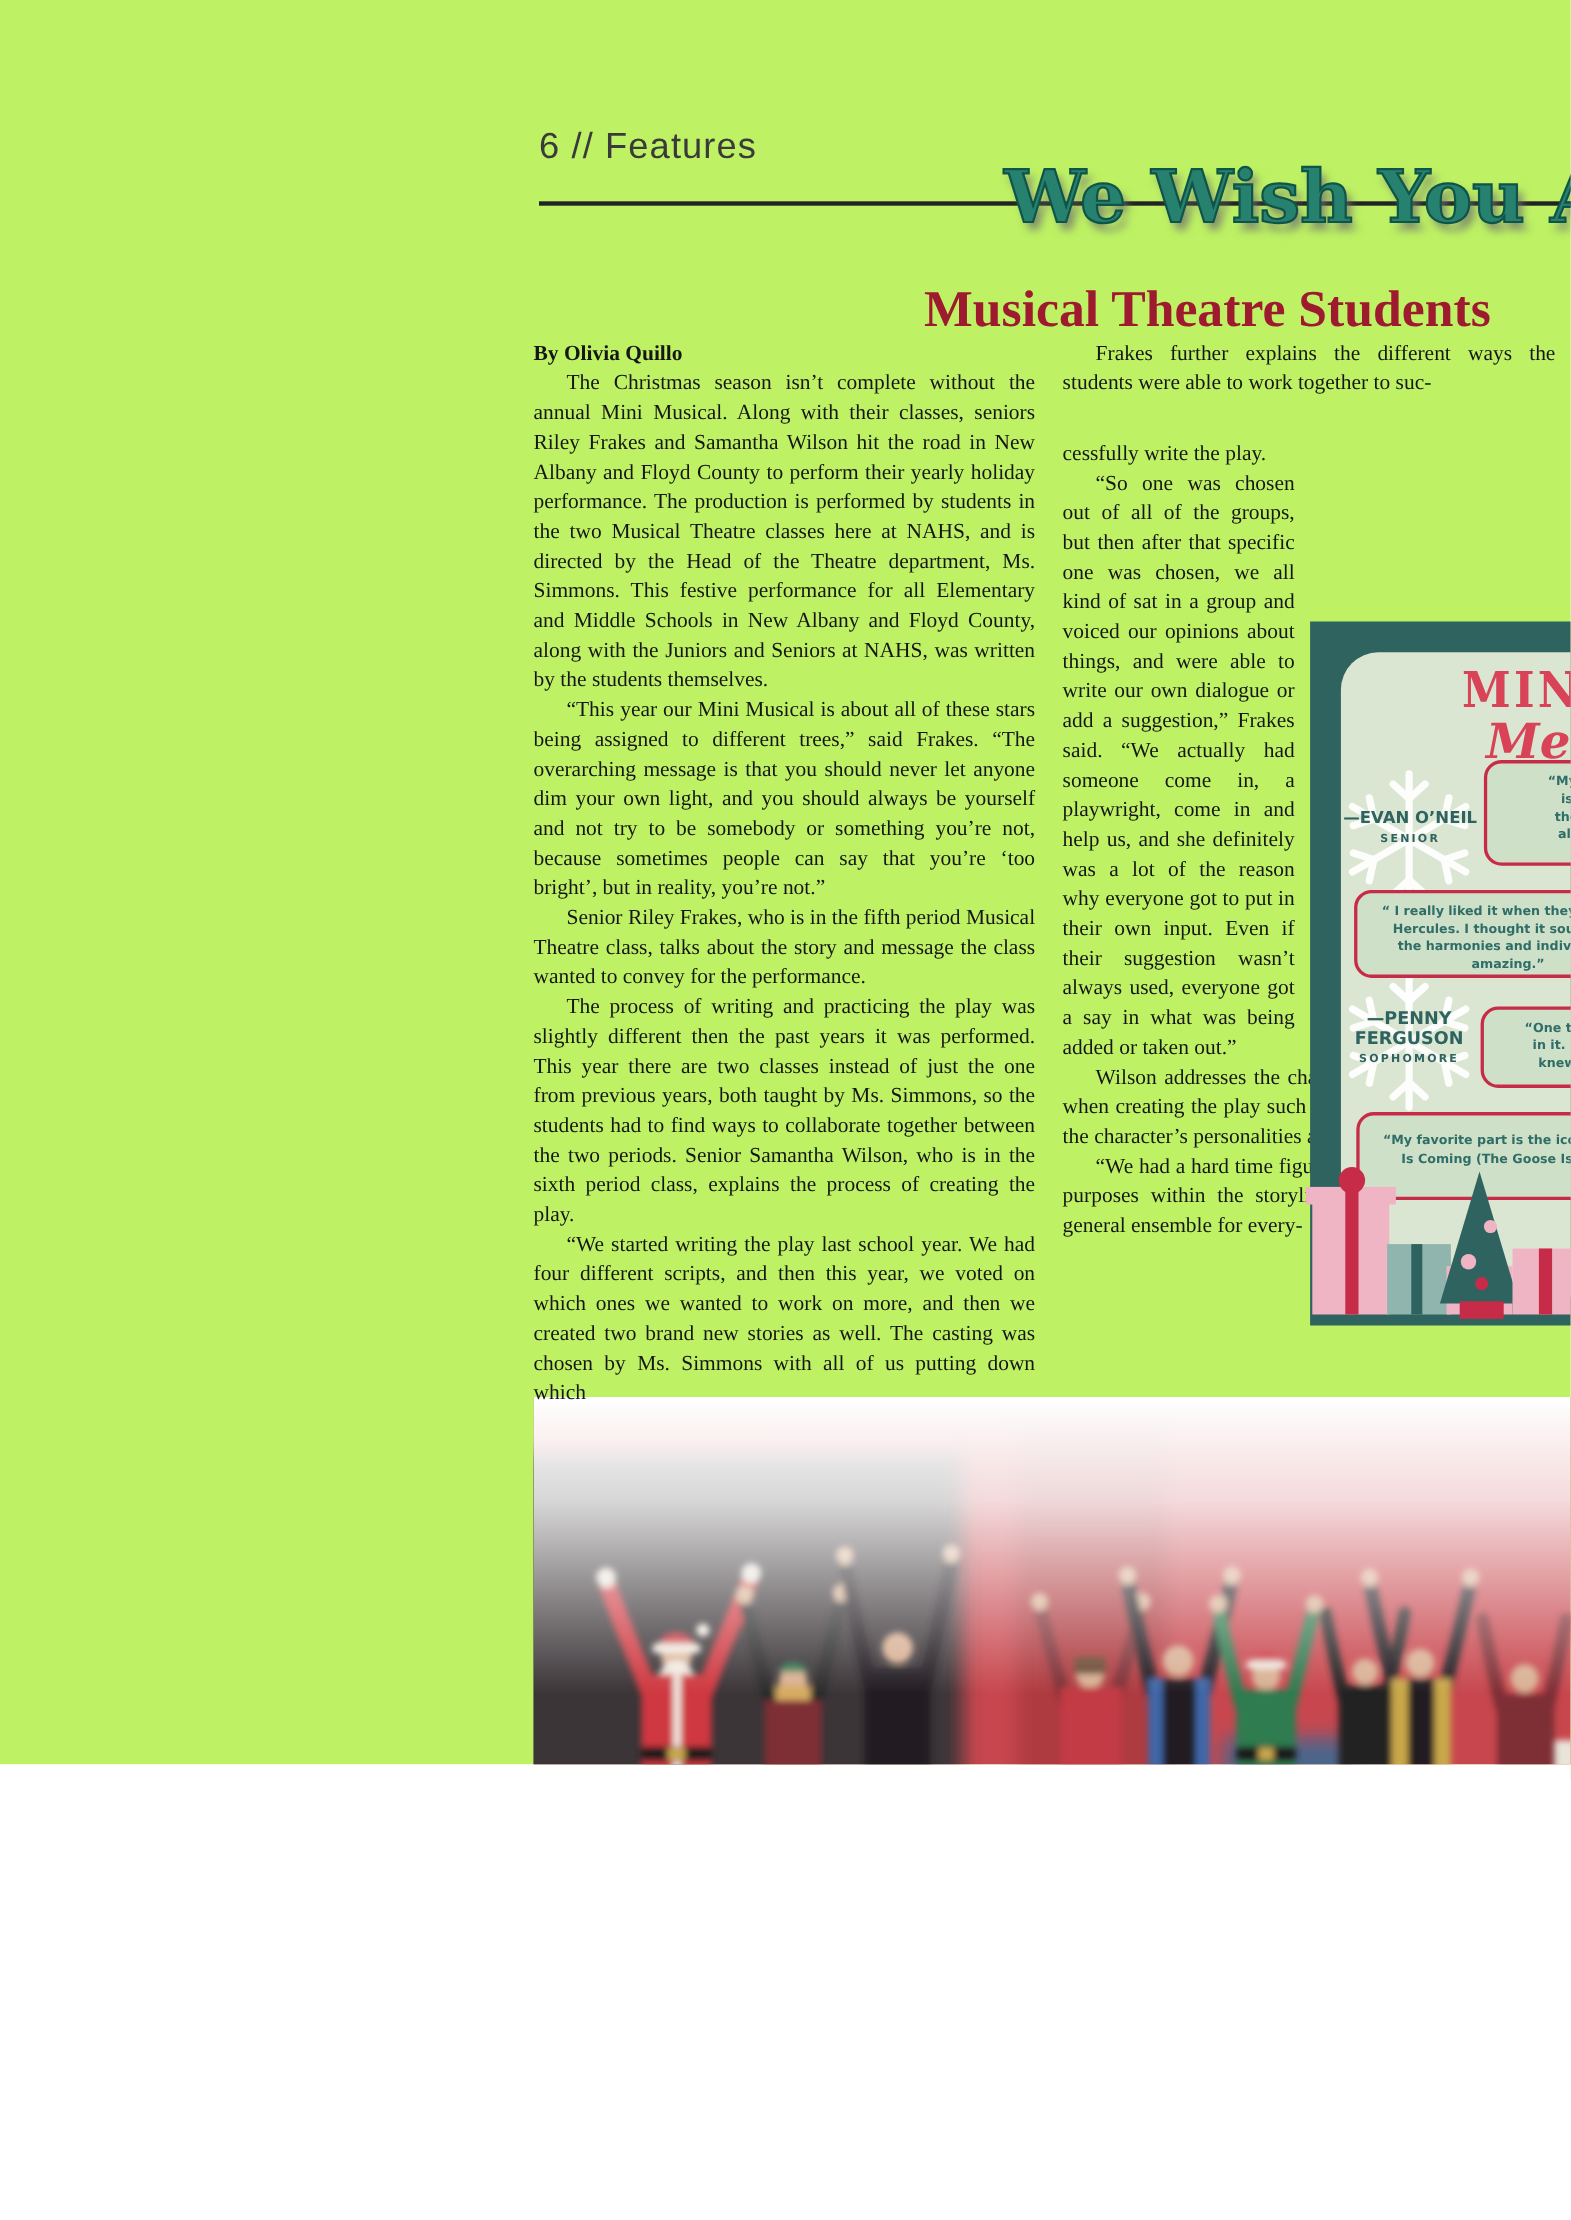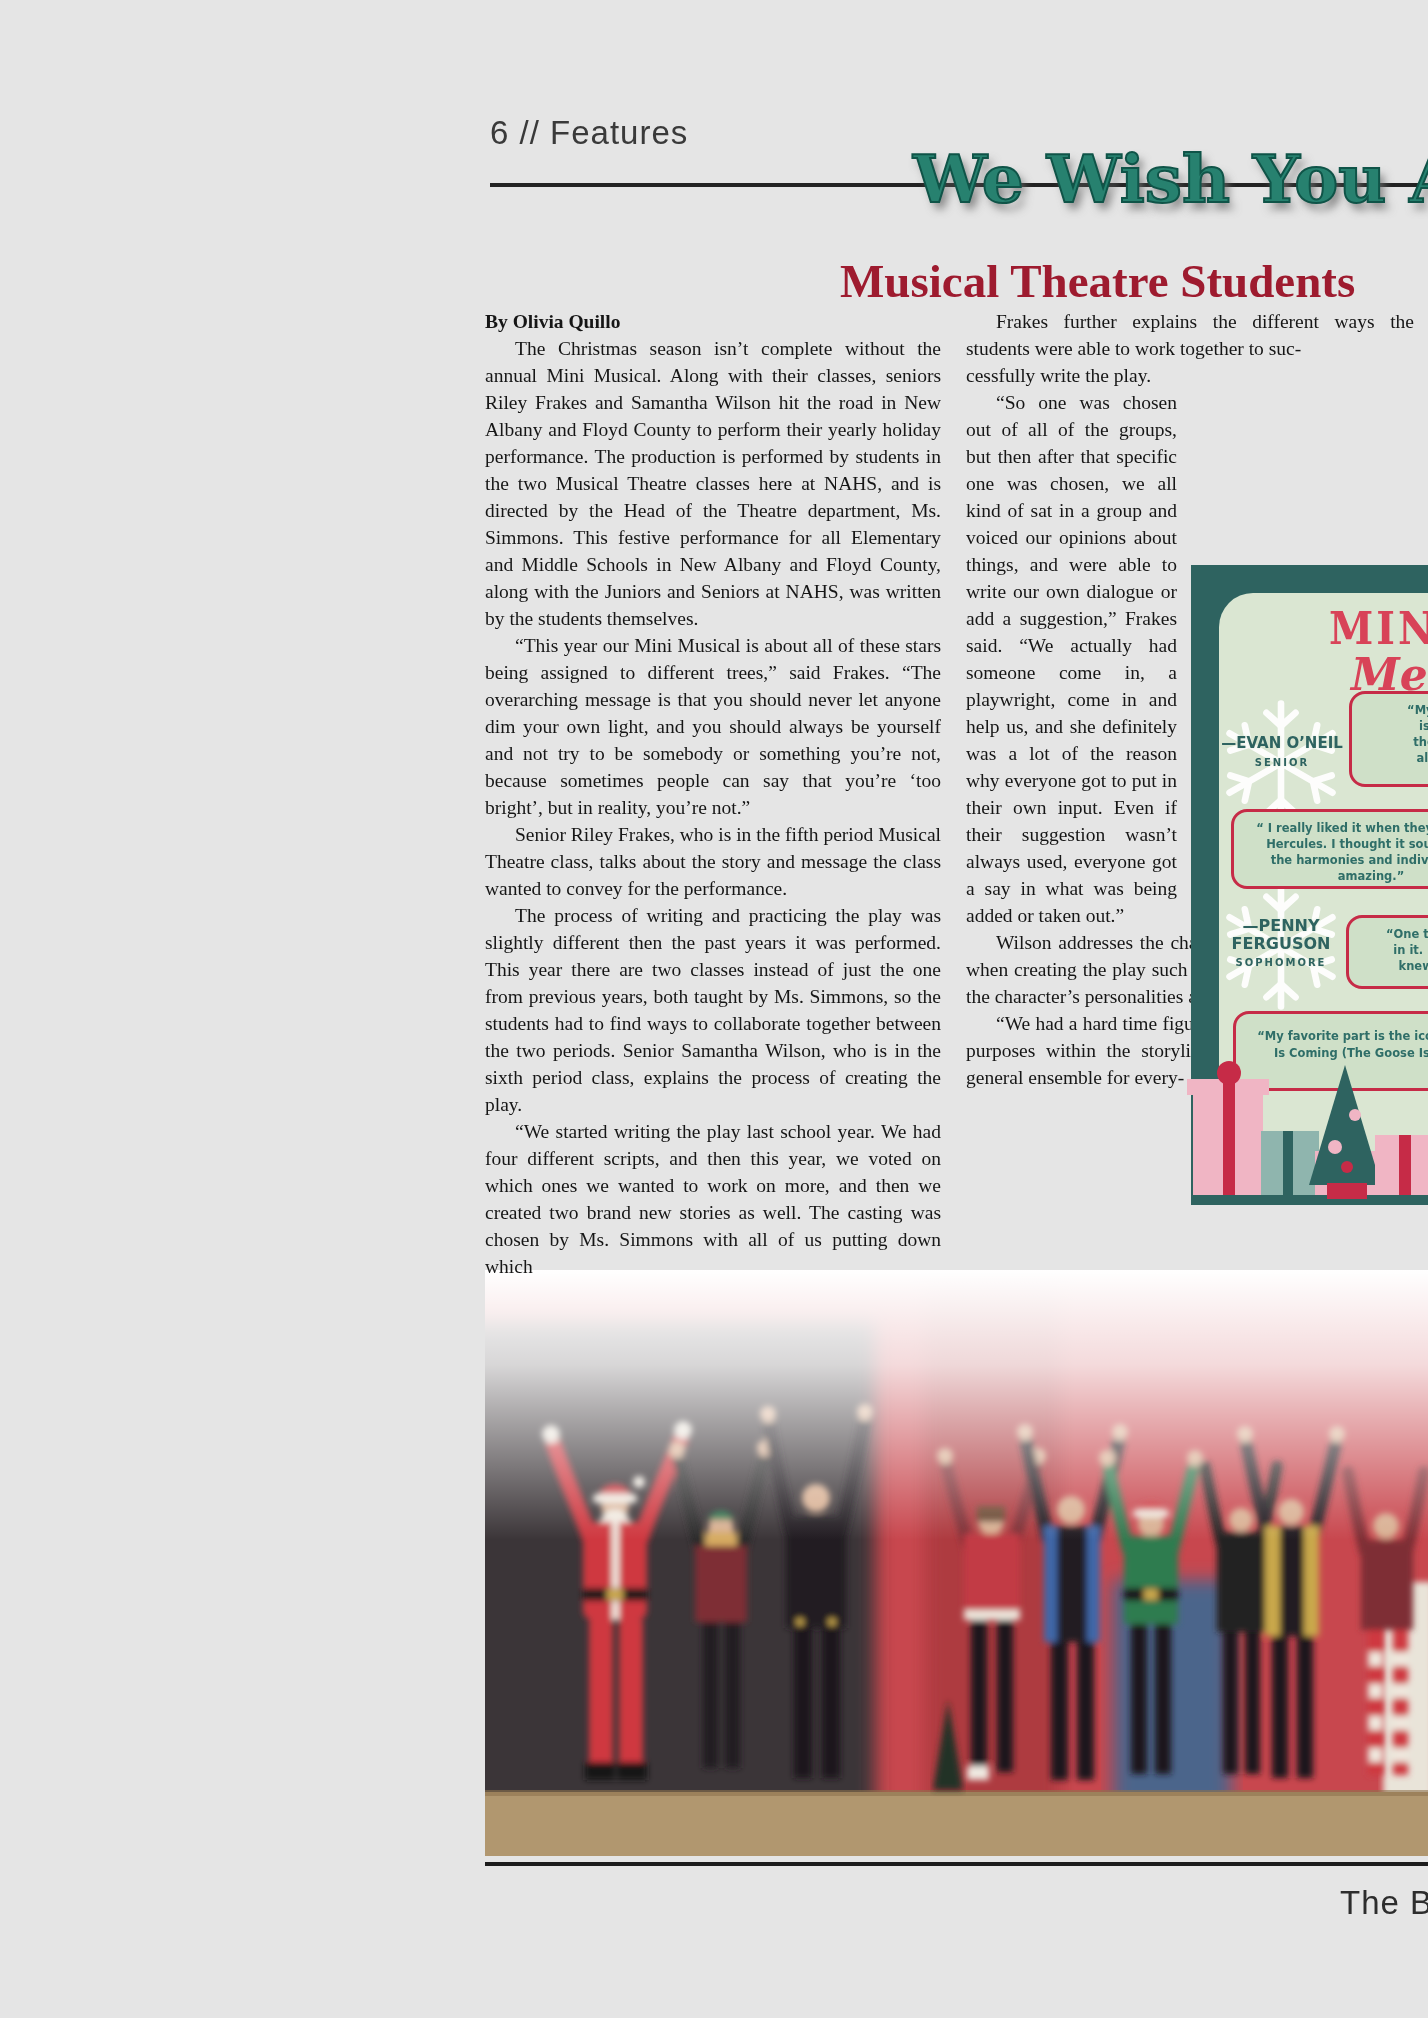--- a/index.html
+++ b/index.html
@@ -1,16 +1,16 @@
 <!DOCTYPE html>
 <html><head>
 <meta charset="utf-8">
 <style>
   html,body{margin:0;padding:0;background:#ffffff;}
-  .page{position:relative;width:1428px;height:2018px;background:#e5e5e5;overflow:hidden;
+  .page{position:relative;width:1428px;height:1604px;background:#bef264;overflow:hidden;
         font-family:"Liberation Serif",serif;color:#161616;}
 
   
   .hdr-label{position:absolute;left:490px;top:114px;font-family:"Liberation Sans",sans-serif;
              font-size:33px;letter-spacing:1px;color:#3a3a3a;}
   .hdr-rule{position:absolute;left:490px;top:183px;width:938px;height:4px;background:#232323;}
 
   
   .title-main{position:absolute;left:913px;top:146px;white-space:nowrap;
               font-family:"DejaVu Serif",serif;font-weight:bold;font-size:66px;line-height:1;
@@ -20,21 +20,21 @@
              font-family:"Liberation Serif",serif;font-weight:bold;font-size:47px;line-height:1;
              color:#9e1b2f;margin-left:40px;}
 
   
   .col{position:absolute;top:308px;font-size:19.5px;line-height:27px;text-align:justify;z-index:3;}
   .col p{margin:0;text-indent:30px;}
   .col p.noindent{text-indent:0;}
   .left-col{left:485px;width:456px;}
   .right-col{left:966px;width:448px;}
   .byline{font-weight:bold;text-indent:0 !important;}
-  .block-narrow{width:211px;}
+  .block-narrow{width:211px;margin-top:37px;}
   .block-wide{width:448px;}
 
   
   .sidebar{position:absolute;left:1191px;top:565px;width:237px;height:640px;background:#2e6360;z-index:4;}
   .sb-panel{position:absolute;left:28px;top:28px;right:-40px;bottom:26px;background:#dae6d2;
             border-radius:34px 0 0 0;}
   .sb-title1{position:absolute;left:138px;top:36px;font-family:"DejaVu Serif",serif;font-weight:bold;
              font-size:40px;letter-spacing:3px;color:#d84358;white-space:nowrap;transform:scaleY(1.12);
              transform-origin:left top;}
   .sb-title2{position:absolute;left:160px;top:84px;font-family:"DejaVu Serif",serif;font-weight:bold;

